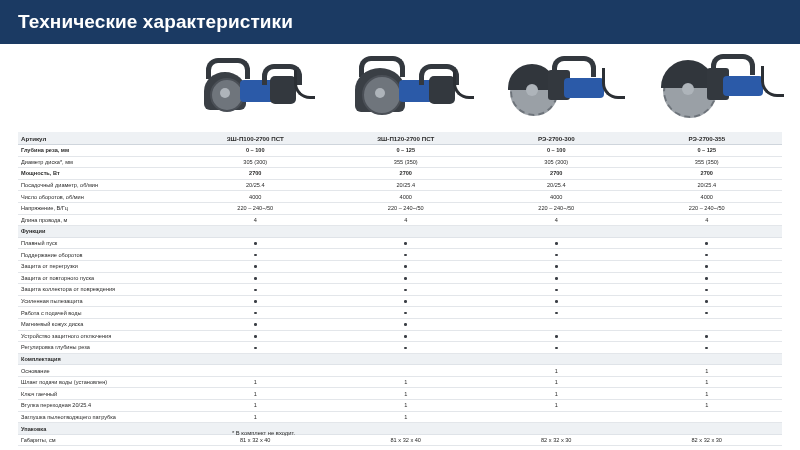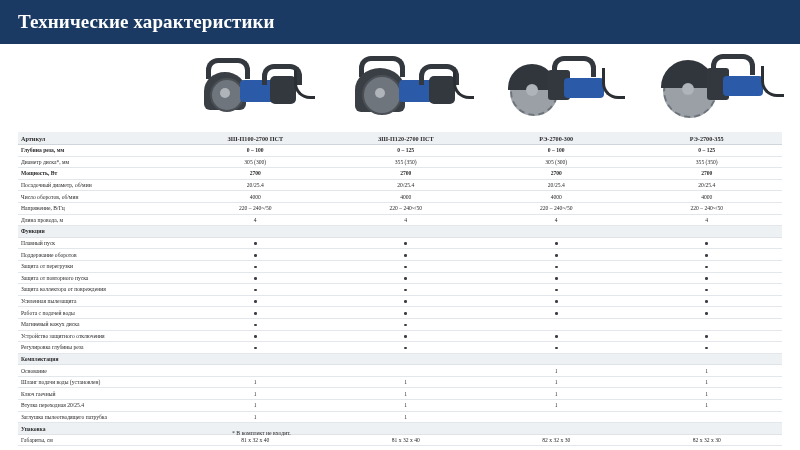--- a/index.html
+++ b/index.html
@@ -3,21 +3,21 @@
 <meta charset="utf-8">
 <style>
   html,body{margin:0;padding:0;}
   body{
     width:800px;height:450px;
     background:#ffffff;
     font-family:"Liberation Sans", sans-serif;
     color:#1a1a1a;
     overflow:hidden;
   }
-  .page{position:relative;width:732px;height:450px;font-family:Liberation Serif, serif;}
+  .page{position:relative;width:732px;height:450px;}
 
   
   .header{
     position:absolute;left:0;top:0;width:800px;height:44px;
     background:#1b3a63;
     display:flex;align-items:center;
   }
   .header-title{
     color:#ffffff;
     font-size:19px;

